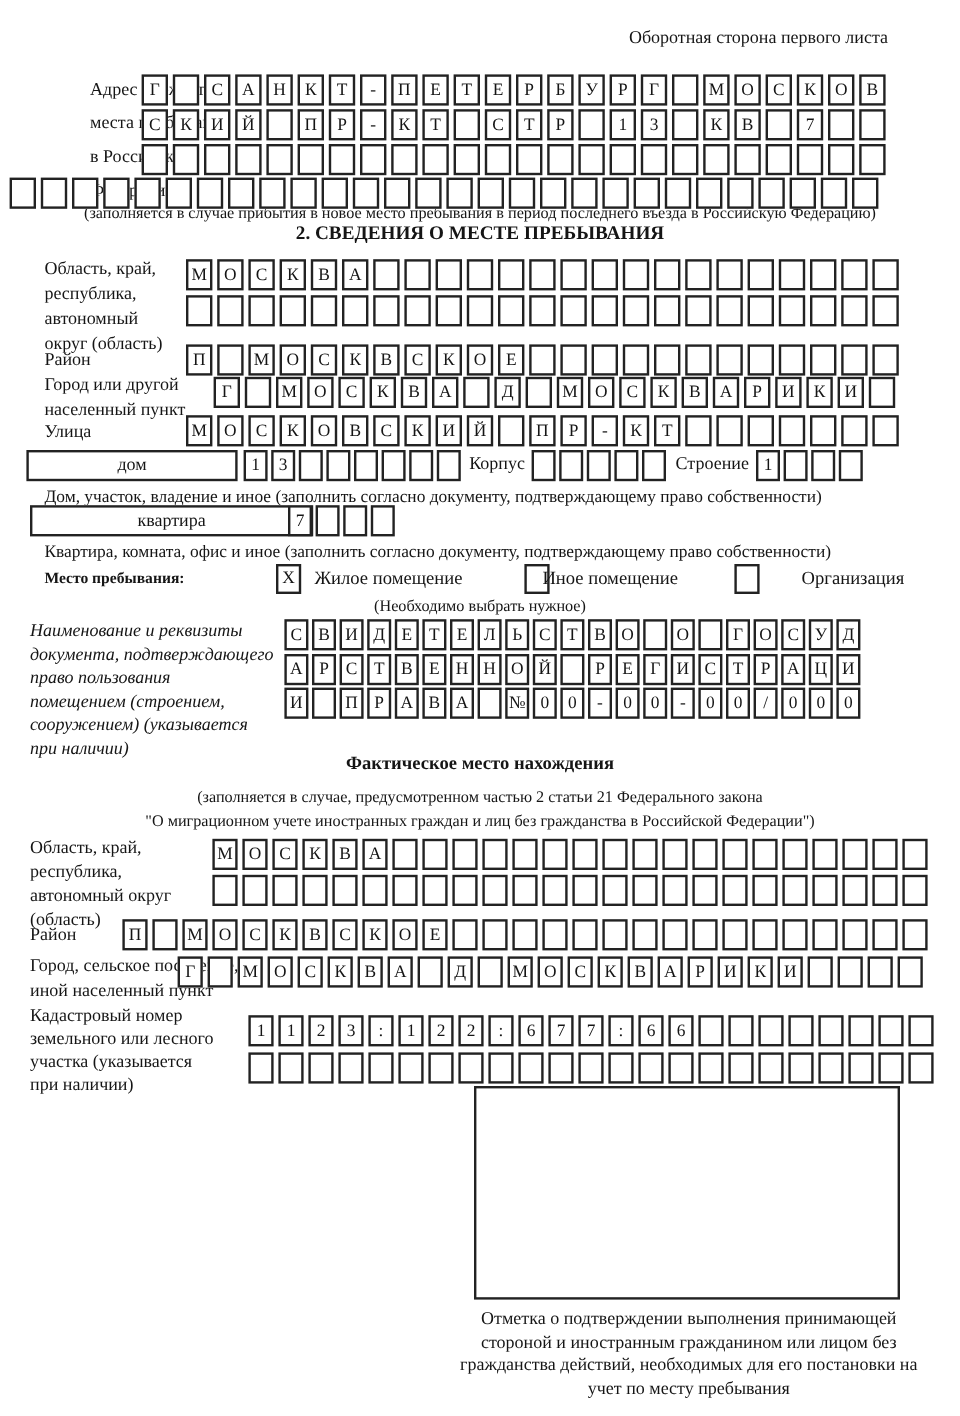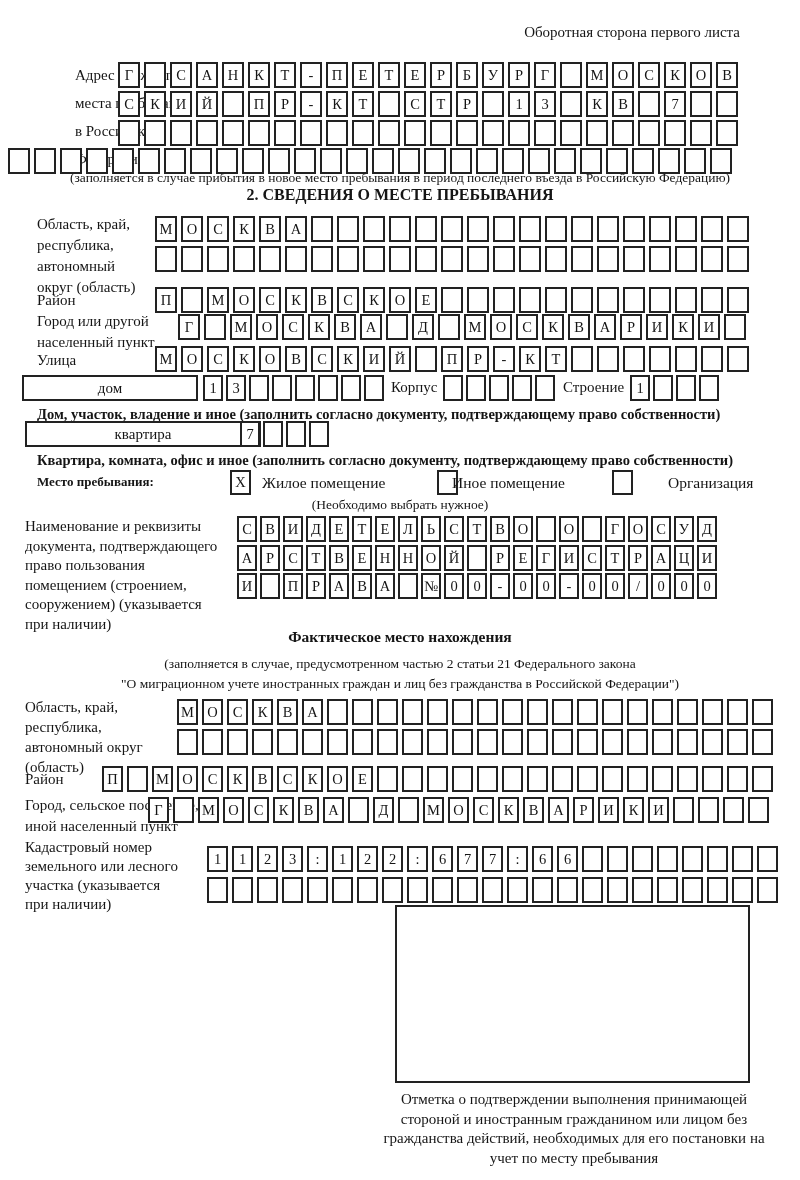--- a/index.html
+++ b/index.html
@@ -18,21 +18,21 @@
   }
   .c23 .cell{width:20px;margin-right:3px;}
   .c25 .cell{width:21px;margin-right:4px;}
   .widebox{
     box-sizing:border-box;position:absolute;height:26px;border:2px solid #222;
     display:flex;align-items:center;justify-content:center;font-size:15px;background:#fff;
   }
   .note{font-size:13.5px;}
   .center{text-align:center;}
   .title{font-weight:bold;font-size:16px;}
-  .cap{font-size:14.5px;white-space:nowrap;font-weight:bold;}
+  .cap{font-size:14.5px;white-space:nowrap;}
   .chk{
     box-sizing:border-box;width:21px;height:25px;border:2px solid #222;background:#fff;
     display:flex;align-items:center;justify-content:center;font-size:14.5px;
   }
   .stamp{box-sizing:border-box;border:2px solid #222;background:#fff;}
 </style>
 </head>
 <body>
 
 <div class="abs" style="top:24px;right:60px;font-size:15px;">Оборотная сторона первого листа</div>
@@ -64,21 +64,21 @@
 
 <div class="abs" style="left:37px;top:474px;font-size:13px;font-weight:bold;">Место пребывания:</div>
 <div class="abs chk" style="left:230px;top:470px;">X</div>
 <div class="abs" style="left:262px;top:474px;font-size:15.5px;">Жилое помещение</div>
 <div class="abs chk" style="left:437px;top:470px;"></div>
 <div class="abs" style="left:452px;top:474px;font-size:15.5px;">Иное помещение</div>
 <div class="abs chk" style="left:612px;top:470px;"></div>
 <div class="abs" style="left:668px;top:474px;font-size:15.5px;">Организация</div>
 <div class="abs note center" style="left:0;top:497px;width:800px;">(Необходимо выбрать нужное)</div>
 
-<div class="abs lbl" style="left:25px;top:517px;line-height:19.5px;">Наименование и реквизиты
+<div class="abs lbl" style="left:25px;top:517px;line-height:19.5px;font-style:italic;">Наименование и реквизиты
 документа, подтверждающего
 право пользования
 помещением (строением,
 сооружением) (указывается
 при наличии)</div>
 
 <div class="abs center" style="left:0;top:628px;width:800px;font-weight:bold;font-size:15.5px;">Фактическое место нахождения</div>
 <div class="abs note center" style="left:0;top:656px;width:800px;">(заполняется в случае, предусмотренном частью 2 статьи 21 Федерального закона</div>
 <div class="abs note center" style="left:0;top:676px;width:800px;">"О миграционном учете иностранных граждан и лиц без гражданства в Российской Федерации")</div>
 

